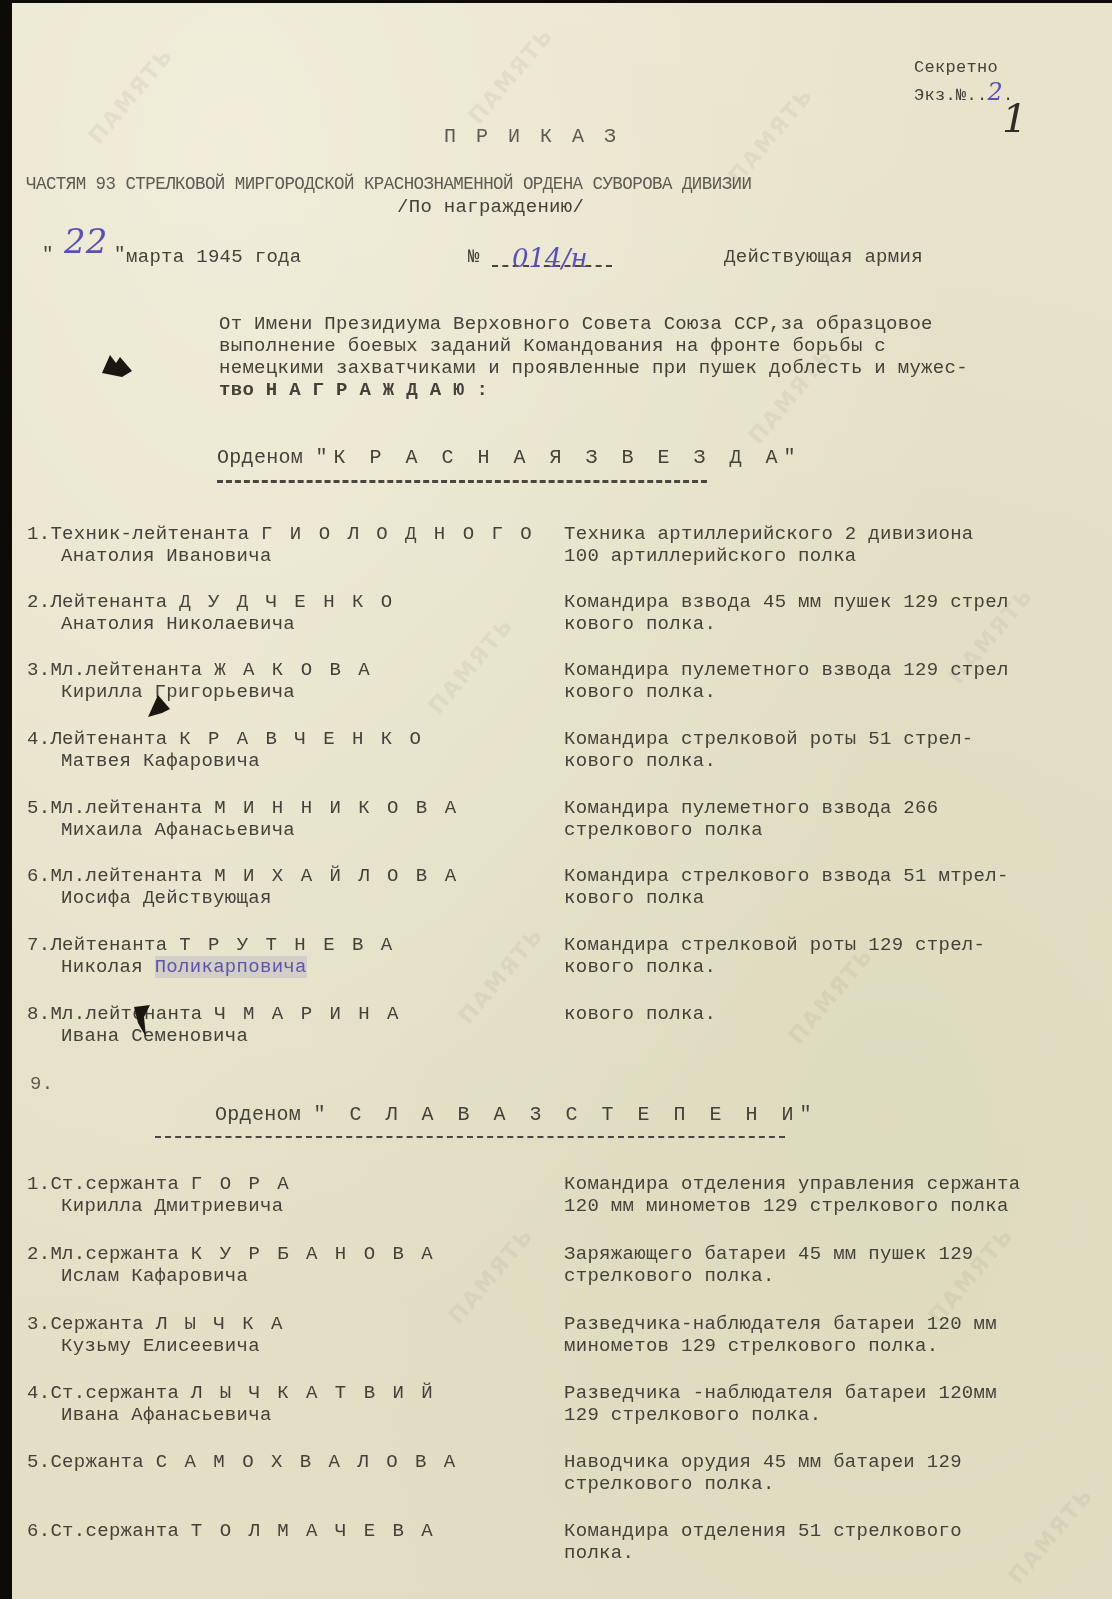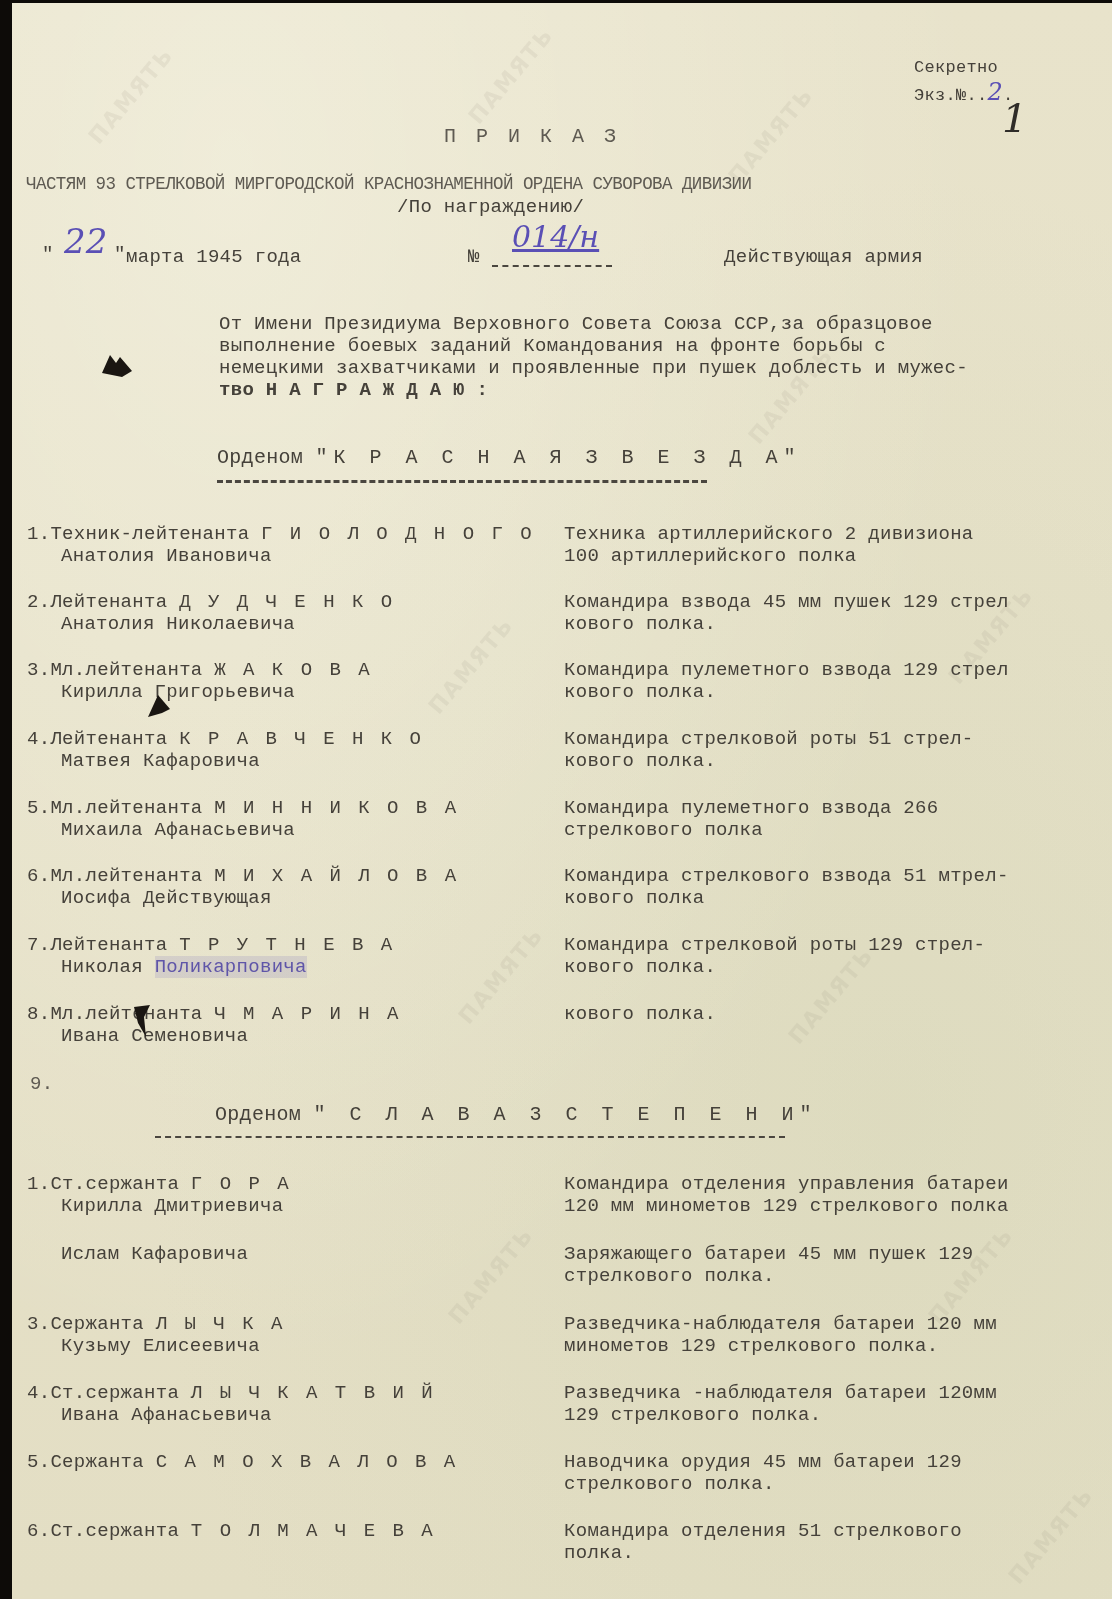--- a/index.html
+++ b/index.html
@@ -82,21 +82,21 @@
   <div class="abs type type-light" style="left:432px; top:122px; font-size:20px; letter-spacing:4px;">П Р И К А З</div>
   <div class="abs type type-light" style="left:14px; top:170px; font-size:19px; letter-spacing:-0.6px; transform:scaleX(0.92); transform-origin:left;">ЧАСТЯМ 93 СТРЕЛКОВОЙ МИРГОРОДСКОЙ КРАСНОЗНАМЕННОЙ ОРДЕНА СУВОРОВА ДИВИЗИИ</div>
   <div class="abs type" style="left:385px; top:193px;">/По награждению/</div>
 
   <div class="abs type" style="left:30px; top:240px;">"</div>
   <div class="abs ink" style="left:52px; top:218px; font-size:34px;">22</div>
   <div class="abs type" style="left:102px; top:240px;">"</div>
   <div class="abs type" style="left:114px; top:243px;">марта 1945 года</div>
   <div class="abs type" style="left:456px; top:243px;">№</div>
   <div class="abs" style="left:480px; top:262px; width:120px; border-top:2px dashed #4a463f;"></div>
-  <div class="abs ink" style="left:500px; top:216px; font-size:30px;text-decoration:underline;">014/н</div>
+  <div class="abs ink" style="left:500px; top:240px; font-size:26px;">014/н</div>
   <div class="abs type" style="left:712px; top:243px;">Действующая армия</div>
 
   <div class="abs type" style="left:207px; top:310px; line-height:22px;">
     <span class="line">От Имени Президиума Верховного Совета Союза ССР,за образцовое</span>
     <span class="line">выполнение боевых заданий Командования на фронте борьбы с</span>
     <span class="line">немецкими захватчиками и проявленные при пушек доблесть и мужес-</span>
     <span class="line" style="font-weight:bold;">тво Н А Г Р А Ж Д А Ю :</span>
   </div>
 
   <div class="hole" style="left:88px; top:350px;">
@@ -202,25 +202,26 @@
     <span style="letter-spacing:6px;">" С Л А В А  3  С Т Е П Е Н И"</span>
   </div>
   <div class="dash-line" style="left:143px; top:1133px; width:630px; border-top-width:2px;"></div>
 
   <div>
     <div class="row-left type" style="top:1170px;">
       <span class="line"><span>1.</span><span>Ст.сержанта</span> <span style="letter-spacing:3px;">Г О Р А</span></span>
       <span class="line indent">Кирилла Дмитриевича</span>
     </div>
     <div class="row-right type" style="top:1170px;">
-      <span class="line">Командира отделения управления батареи</span>
+      <span class="line">Командира отделения управления сержанта</span>
       <span class="line">120 мм минометов 129 стрелкового полка</span>
     </div>
 
     <div class="row-left type" style="top:1240px;">
+      <span class="line"><span>2.</span><span>Мл.сержанта</span> <span style="letter-spacing:3px;">К У Р Б А Н О В А</span></span>
       <span class="line indent">Ислам Кафаровича</span>
     </div>
     <div class="row-right type" style="top:1240px;">
       <span class="line">Заряжающего батареи 45 мм пушек 129</span>
       <span class="line">стрелкового полка.</span>
     </div>
 
     <div class="row-left type" style="top:1310px;">
       <span class="line"><span>3.</span><span>Сержанта</span> <span style="letter-spacing:3px;">Л Ы Ч К А</span></span>
       <span class="line indent">Кузьму Елисеевича</span>

